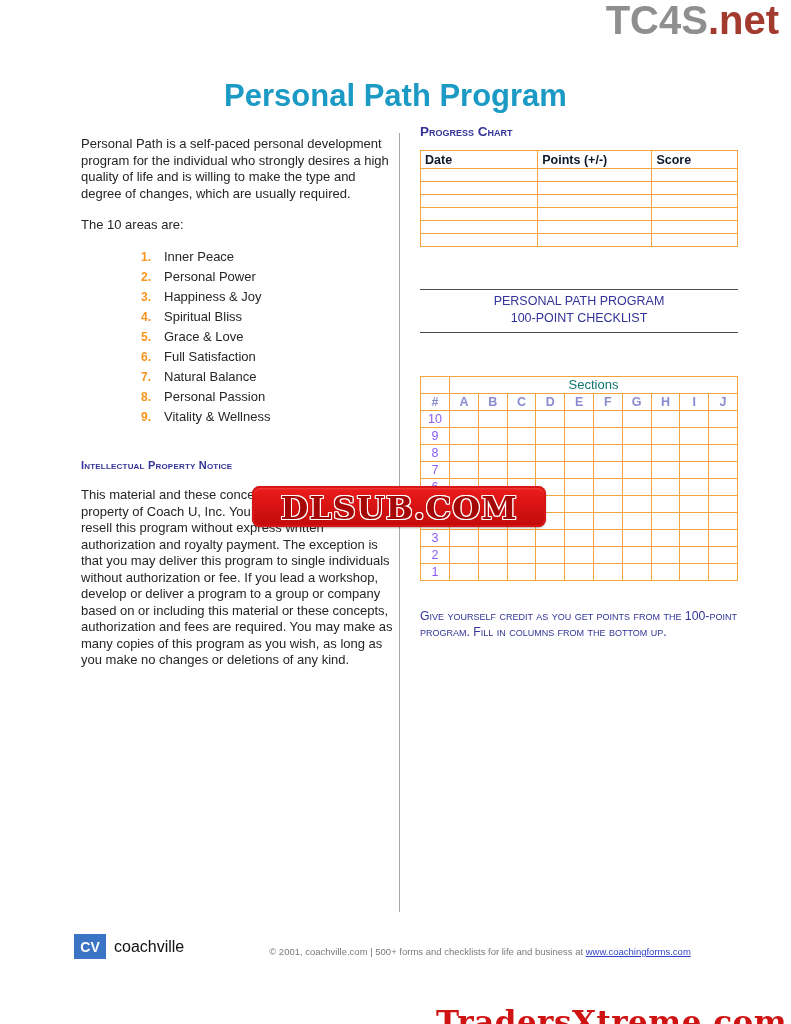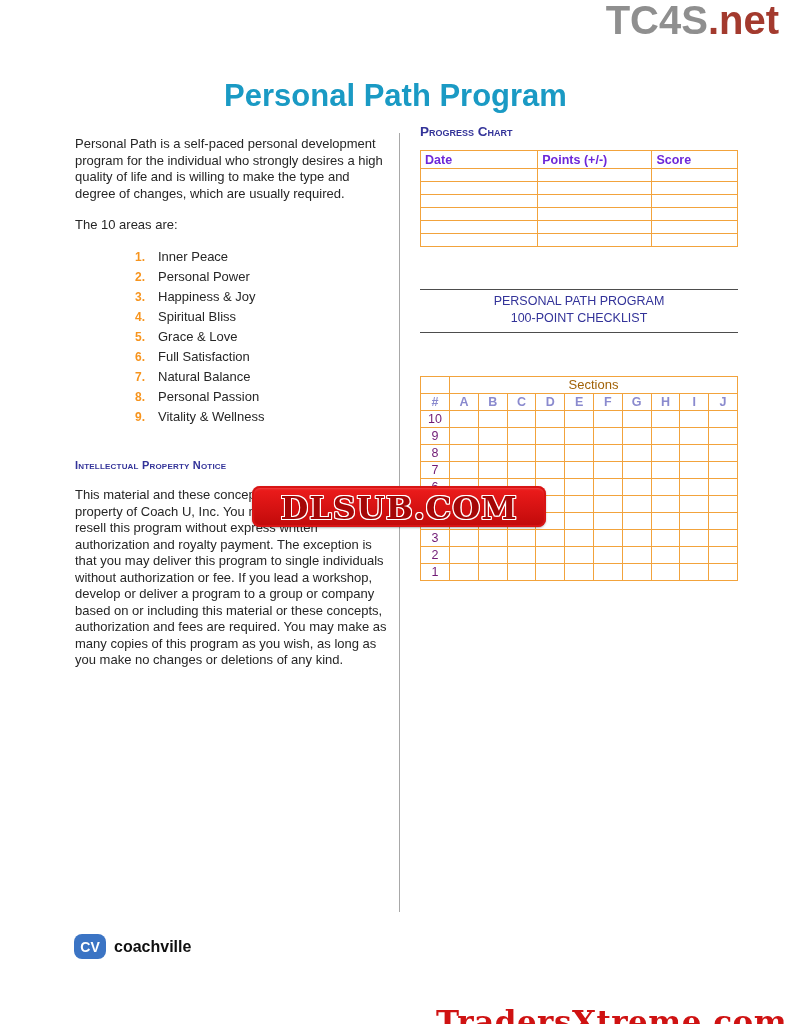--- a/index.html
+++ b/index.html
@@ -12,69 +12,69 @@
   .tc4s-red  { color:#a33a2e; }
 
   
   .title { position:absolute; top:78px; left:0; width:100%; margin:0; text-align:center;
            font-size:31px; font-weight:700; color:#1a9ac4; }
 
   
   .vdivider { position:absolute; left:399px; top:133px; width:1px; height:779px; background:#a8a8a8; }
 
   
-  .left-col { position:absolute; left:75px; top:136px; width:314px;
+  .left-col { position:absolute; left:81px; top:136px; width:314px;
               font-size:13px; line-height:1.27; color:#262626; }
   .left-col p { margin:0 0 15px; }
   .areas { margin:14px 0 6px 46px; padding:0; list-style:none; }
   .areas li { display:flex; align-items:baseline; height:20px; }
   .area-num { flex:none; width:24px; text-align:right; color:#f7941d; font-weight:700; font-size:12px; }
   .area-label { margin-left:13px; }
   .closing { margin-top:20px; }
   .ip-heading { margin:30px 0 0; font-size:11px; font-variant:small-caps; letter-spacing:.2px;
                 color:#333399; font-weight:700; }
   .ip-text { margin-top:15px !important; }
 
   
   .right-col { position:absolute; left:420px; top:124px; width:318px; }
   .progress-heading { margin:0; font-size:13.5px; font-variant:small-caps; color:#333399; font-weight:700; }
 
   .progress-table { width:100%; border-collapse:collapse; margin-top:11px; table-layout:fixed; }
   .progress-table th, .progress-table td { border:1px solid #f2a33c; padding:0 4px; }
-  .progress-table th { text-align:left; font-size:12.5px; color:#6d28d9; font-weight:700; height:17px; }
+  .progress-table th { text-align:left; font-size:12.5px; color:#0f172a; font-weight:700; height:17px; }
   .progress-table td { height:12px; }
 
   .checklist-header { margin-top:42px; text-align:center; padding:3px 0 5px;
                       border-top:1px solid #4d4d4d; border-bottom:1px solid #4d4d4d;
                       color:#333399; font-size:12.5px; line-height:1.35; }
 
   .grid { width:100%; border-collapse:collapse; margin-top:43px; table-layout:fixed;
           font-size:12.5px; text-align:center; }
   .grid td { border:1px solid #f2a33c; height:16px; padding:0; }
-  .grid .sections { color:#a16207; font-size:13px; }
+  .grid .sections { color:#0f766e; font-size:13px; }
   .grid .hash, .grid .letter { color:#8a8ace; font-weight:700; }
-  .grid .rownum { color:#701a75; }
+  .grid .rownum { color:#8b5cf6; }
 
   .note { margin:27px 0 0; font-size:12.3px; font-variant:small-caps; color:#333399; line-height:1.32; }
 
   
   .dlsub { position:absolute; left:252px; top:486px; width:294px; height:41px; border-radius:8px;
            background:linear-gradient(180deg,#ef1c1c,#c00a0a);
            box-shadow: inset 0 0 0 2px #d81414, inset 0 2px 3px rgba(255,255,255,.35), 0 1px 2px rgba(0,0,0,.3);
            display:flex; align-items:flex-end; justify-content:center; }
   .dlsub span { font-family:"DejaVu Serif", serif; font-weight:700; font-size:32px; letter-spacing:1px;
                 color:#a50707;
                 text-shadow:-1px -1px 0 #fff,1px -1px 0 #fff,-1px 1px 0 #fff,1px 1px 0 #fff,
                             0 -1px 0 #fff,0 1px 0 #fff,-1px 0 0 #fff,1px 0 0 #fff; }
 
   
   .footer-logo { position:absolute; left:74px; top:934px; display:flex; align-items:center; }
-  .cv-badge { width:32px; height:25px; background:#3b74c4; border-radius:8px; color:#ffffff;
+  .cv-badge { width:32px; height:25px; background:#3b74c4; border-radius:0; color:#ffffff;
               font-weight:700; font-size:14px; display:flex; align-items:center; justify-content:center; }
-  .brand { margin-left:8px; font-size:16px; font-weight:700; color:#101010; }
+  .brand { margin-left:8px; font-size:16px; font-weight:400; color:#101010; }
 
   .copyright { position:absolute; left:230px; top:946px; width:500px; text-align:center;
                font-size:9.5px; color:#7a7a7a; }
   .copyright a { color:#3344cc; text-decoration:underline; cursor:pointer; }
 
   .traders { position:absolute; right:4px; top:1004px; font-family:"DejaVu Serif", serif;
              font-weight:700; font-size:31px; color:#cf1212; text-decoration:underline;
              letter-spacing:.5px; cursor:pointer; }
 </style>
 </head>
@@ -335,27 +335,29 @@
             <td></td>
             <td></td>
             <td></td>
             <td></td>
             <td></td>
             <td></td>
           </tr>
     </tbody>
       </table>
 
+    <p class="note">Give yourself credit as you get points from the 100-point program.  Fill in columns from the bottom up.</p>
   </div>
 
   <div class="dlsub">
       <span>DLSUB.COM</span>
     </div>
 
   <div class="footer-logo">
     <span class="cv-badge">CV</span>
     <span class="brand">coachville</span>
   </div>
 
+  <div class="copyright"><span>© 2001, coachville.com | 500+ forms and checklists for life and business at </span><a>www.coachingforms.com</a></div>
 
   <div class="traders">TradersXtreme.com</div>
 
 </div>
 
 </body></html>

